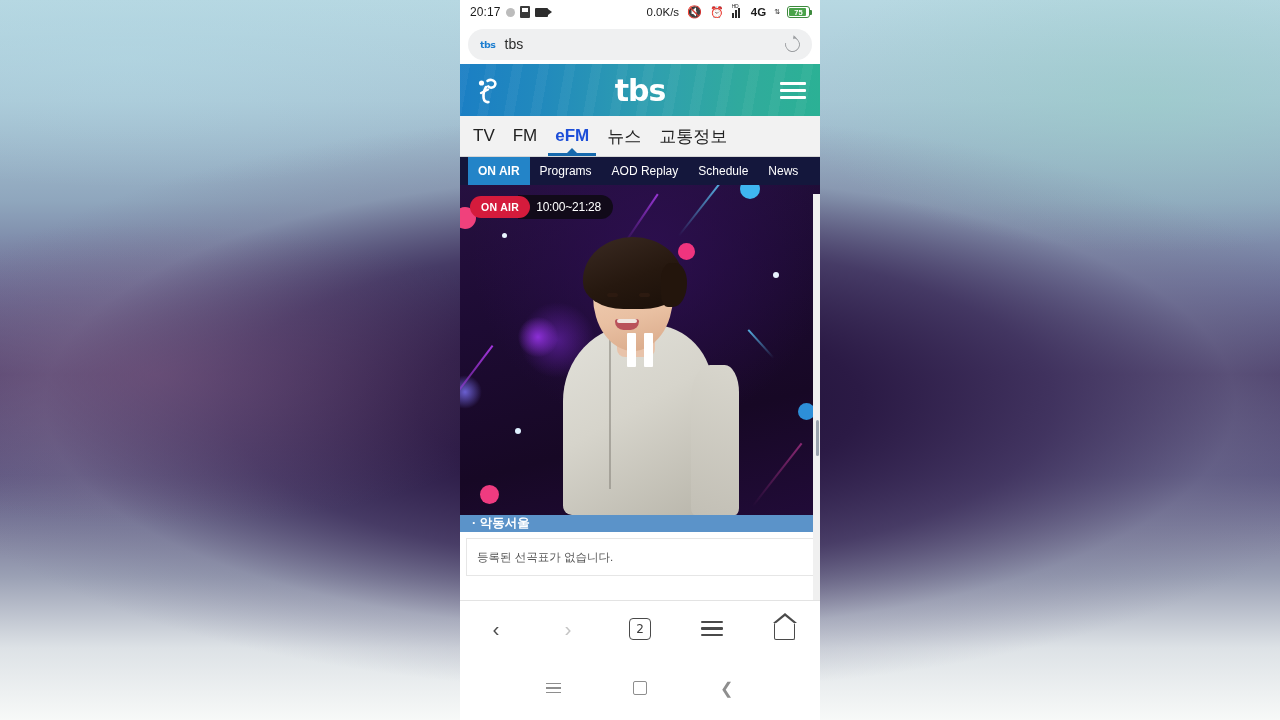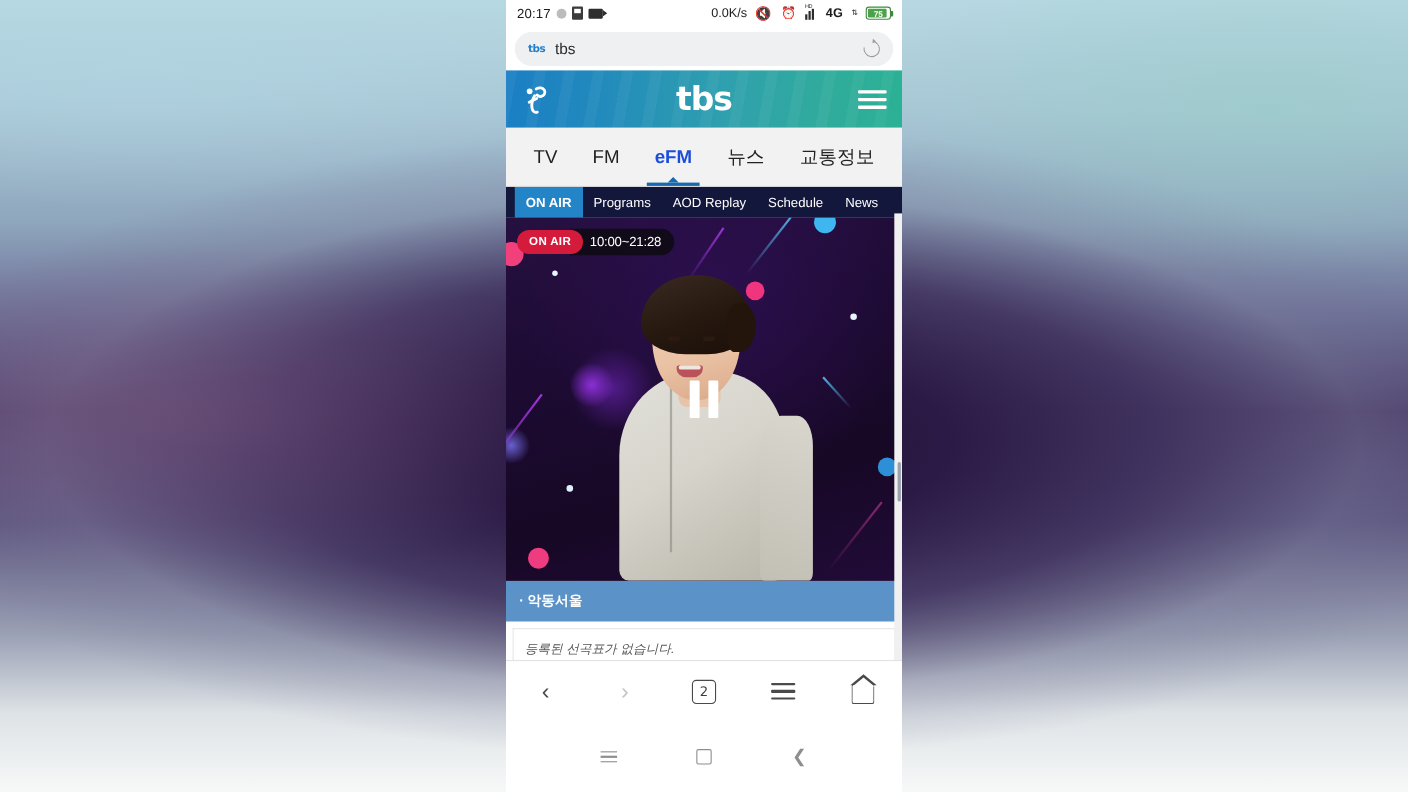--- a/index.html
+++ b/index.html
@@ -207,26 +207,26 @@
     align-items: center; justify-content: center; gap: 4px;
     position: relative; z-index: 3;
   }
   .hdr-menu span {
     display: block; width: 26px; height: 3px;
     background: #ffffff; border-radius: 1px;
   }
 
   
   .mainnav {
-    height: 54px;
+    height: 41px;
     background: #f2f2f2;
     border-bottom: 1px solid #d6d6d6;
     display: flex; align-items: stretch;
-    justify-content: space-between;
-    padding: 0 16px;
+    justify-content: flex-start;
+    padding: 0 4px;
   }
   .mainnav-item {
     display: flex; align-items: center; justify-content: center;
     font-size: 17px; color: #222222;
     padding: 0 9px;
     position: relative;
   }
   .mainnav-item.active { color: #1d4ed8; font-weight: bold; }
   .mainnav-item.active::after {
     content: "";
@@ -384,21 +384,21 @@
     color: #ffffff;
     font-size: 12px;
     padding: 5px 12px 5px 18px;
     border-radius: 0 12px 12px 0;
     margin-left: -12px;
     letter-spacing: -.2px;
   }
 
   
   .prog-bar {
-    height: 37px;
+    height: 17px;
     background: #5b93c9;
     display: flex; align-items: center;
     padding: 0 12px;
     color: #ffffff;
     font-size: 12.5px;
     font-weight: bold;
   }
 
   
   .action-row {
@@ -439,21 +439,20 @@
   .playlist-box {
     margin: 6px 6px 0 6px;
     height: 38px;
     background: #ffffff;
     border: 1px solid #e6e6e6;
     display: flex; align-items: center;
     padding: 0 10px;
     font-size: 11.5px;
     color: #555555;
     filter: blur(0.35px);
-    font-style: italic;
   }
 
   .page-scroll-edge {
     position: absolute;
     right: 0; top: 194px;
     width: 7px; height: 434px;
     background: #f0f0f0;
   }
   .page-scroll-thumb {
     position: absolute;

